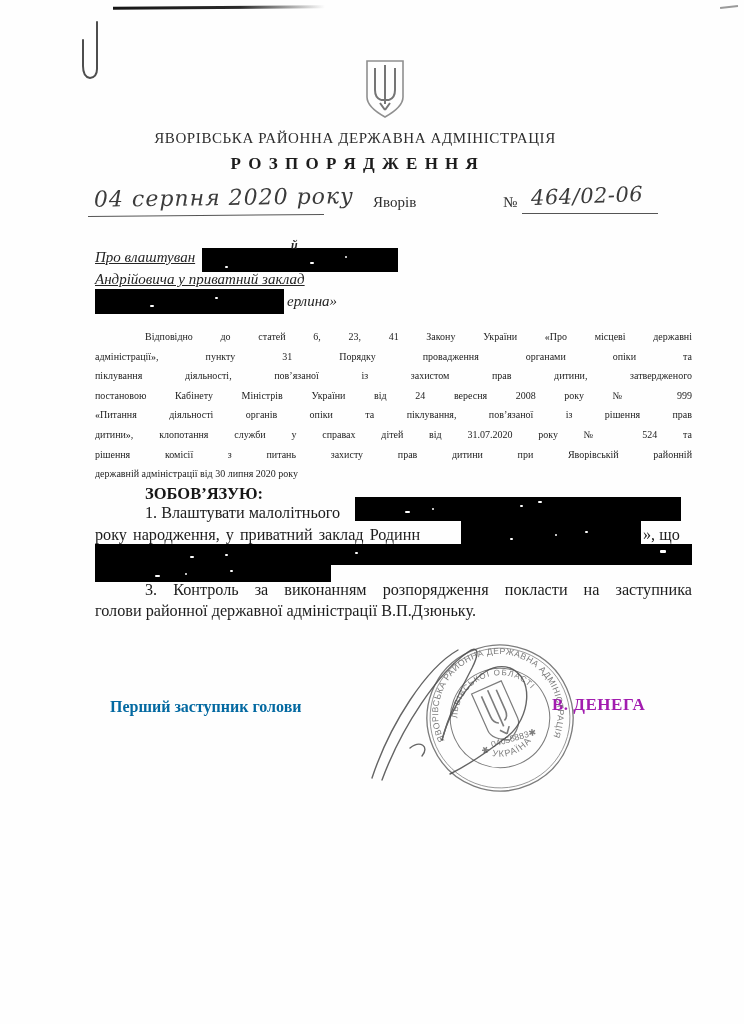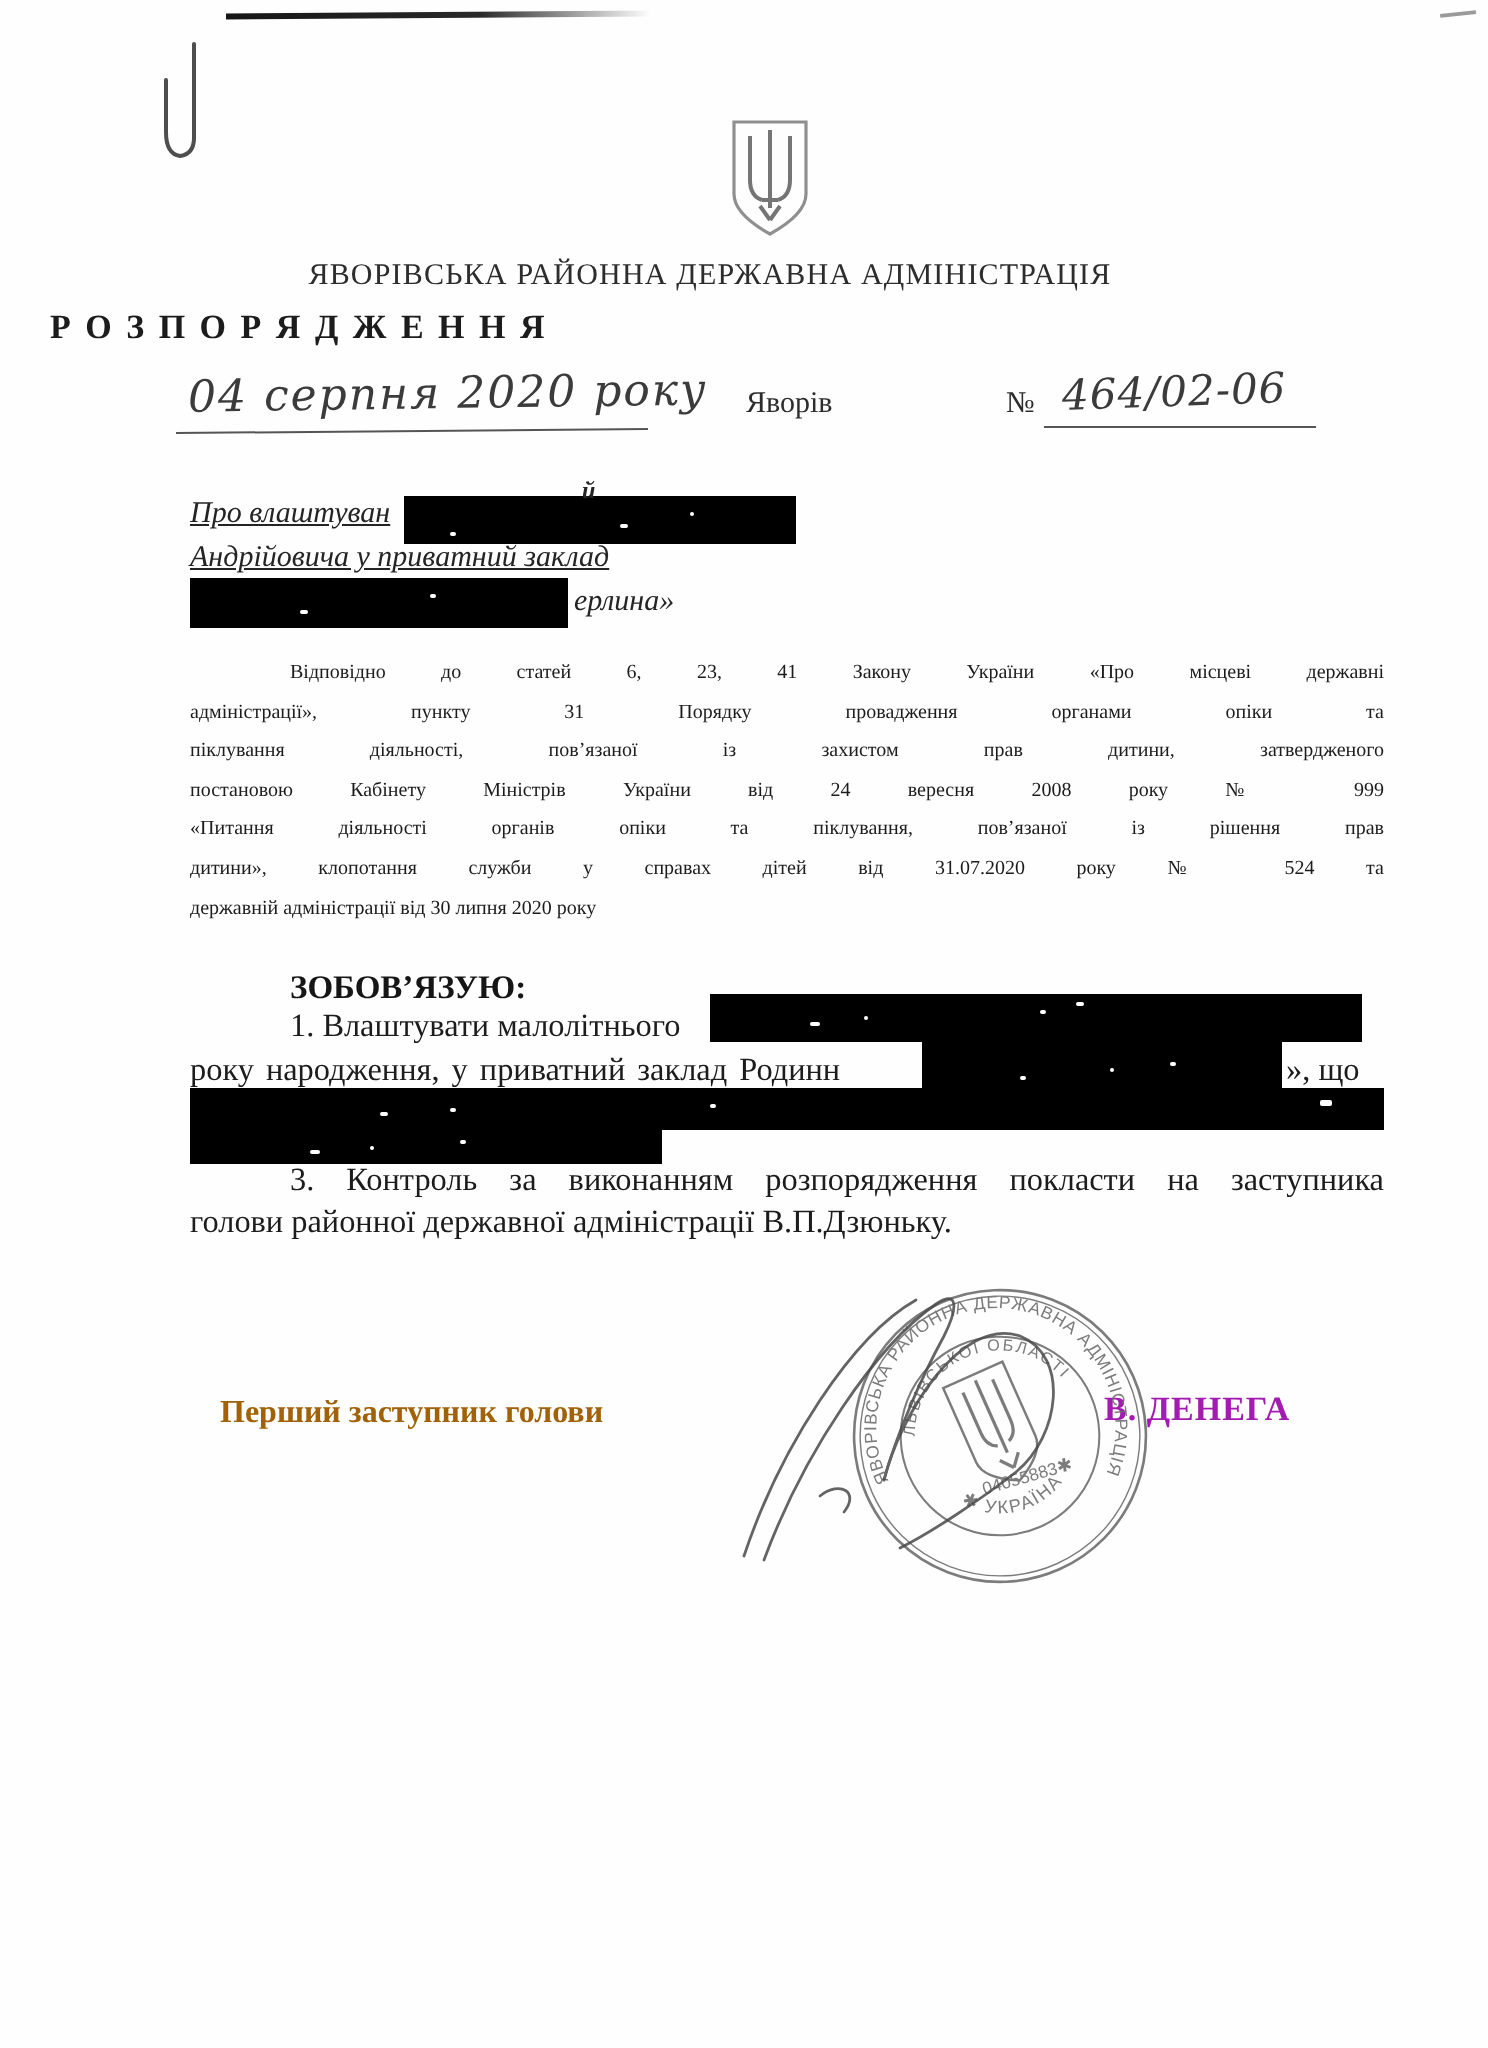--- a/index.html
+++ b/index.html
@@ -10,21 +10,21 @@
   }
   .abs{position:absolute;}
   
   .scanline-top{left:113px;top:6px;width:212px;height:2.5px;
     background:linear-gradient(to right,#161616 0%,#2a2a2a 60%,rgba(60,60,60,0) 100%);
     transform:rotate(-0.4deg);}
   .scan-tick{left:720px;top:6px;width:18px;height:1.5px;background:#9a9a9a;transform:rotate(-6deg);}
   
   .org-name{left:25px;top:130px;width:660px;text-align:center;
     font-size:15px;letter-spacing:0.6px;color:#2d2d2d;white-space:nowrap;}
-  .doc-type{left:25px;top:154px;width:660px;font-weight:bold;
+  .doc-type{left:25px;top:154px;width:660px;text-align:center;font-weight:bold;
     font-size:17px;letter-spacing:1.5px;color:#1c1c1c;white-space:nowrap;}
   .hand{font-family:"DejaVu Serif",serif;font-style:italic;color:#3b3b3b;}
   .date-hand{left:94px;top:185px;font-size:22px;letter-spacing:1px;transform:rotate(-0.8deg);white-space:nowrap;}
   .date-underline{left:88px;top:215px;width:236px;height:1.4px;background:#555;transform:rotate(-0.5deg);}
   .place{left:373px;top:194px;font-size:15px;color:#2d2d2d;}
   .num-sign{left:503px;top:194px;font-size:15px;color:#2d2d2d;}
   .num-underline{left:522px;top:213px;width:136px;height:1.4px;background:#555;}
   .num-hand{left:531px;top:184px;font-size:21px;letter-spacing:0.5px;transform:rotate(-2deg);white-space:nowrap;}
   
   .subj{font-weight:normal;font-style:italic;font-size:15px;color:#242424;white-space:nowrap;}
@@ -46,21 +46,21 @@
   .box-i1{left:355px;top:497px;width:326px;height:24px;}
   .item1-l2a{left:95px;top:526px;word-spacing:2px;}
   .box-i2{left:461px;top:520px;width:180px;height:26px;}
   .item1-l2b{left:643px;top:526px;}
   .box-r1{left:95px;top:544px;width:597px;height:21px;}
   .box-r2{left:95px;top:564px;width:236px;height:18px;}
   .item2-l1{left:95px;top:581px;width:597px;font-size:16.2px;color:#1c1c1c;
     text-indent:50px;text-align:justify;text-align-last:justify;}
   .item2-l2{left:95px;top:602px;}
   
-  .signer-title{left:110px;top:698px;font-weight:bold;font-size:16px;color:#a16207;white-space:nowrap;}
+  .signer-title{left:110px;top:698px;font-weight:bold;font-size:16px;color:#0369a1;white-space:nowrap;}
   .signer-name{left:552px;top:695px;font-weight:bold;font-size:17px;letter-spacing:0.5px;color:#a21caf;white-space:nowrap;}
   .seal-wrap{left:424px;top:642px;width:152px;height:152px;}
   .sig-wrap{left:348px;top:626px;width:232px;height:180px;}
   .speck{position:absolute;background:#fff;border-radius:1px;}
 </style>
 </head>
 <body>
 
 <div class="page">
 
@@ -99,20 +99,21 @@
   <div class="abs redact box-s3"></div>
   <div class="abs subj subj-l3">ерлина»</div>
 
   <div class="abs body-block">
     <div class="body-line first">Відповідно до статей 6, 23, 41 Закону України «Про місцеві державні</div>
     <div class="body-line">адміністрації», пункту 31 Порядку провадження органами опіки та</div>
     <div class="body-line">піклування діяльності, пов’язаної із захистом прав дитини, затвердженого</div>
     <div class="body-line">постановою Кабінету Міністрів України від 24 вересня 2008 року № 999</div>
     <div class="body-line">«Питання діяльності органів опіки та піклування, пов’язаної із рішення прав</div>
     <div class="body-line">дитини», клопотання служби у справах дітей від 31.07.2020 року № 524 та</div>
+    <div class="body-line">рішення комісії з питань захисту прав дитини при Яворівській районній</div>
     <div class="body-line last">державній адміністрації від 30 липня 2020 року</div>
   </div>
 
   <div class="abs oblig">ЗОБОВ’ЯЗУЮ:</div>
 
   <div class="abs t16 item1-l1">1. Влаштувати малолітнього</div>
   <div class="abs redact box-i1"></div>
   <div class="abs t16 item1-l2a">року народження, у приватний заклад Родинн</div>
   <div class="abs redact box-i2"></div>
   <div class="abs t16 item1-l2b">», що</div>

